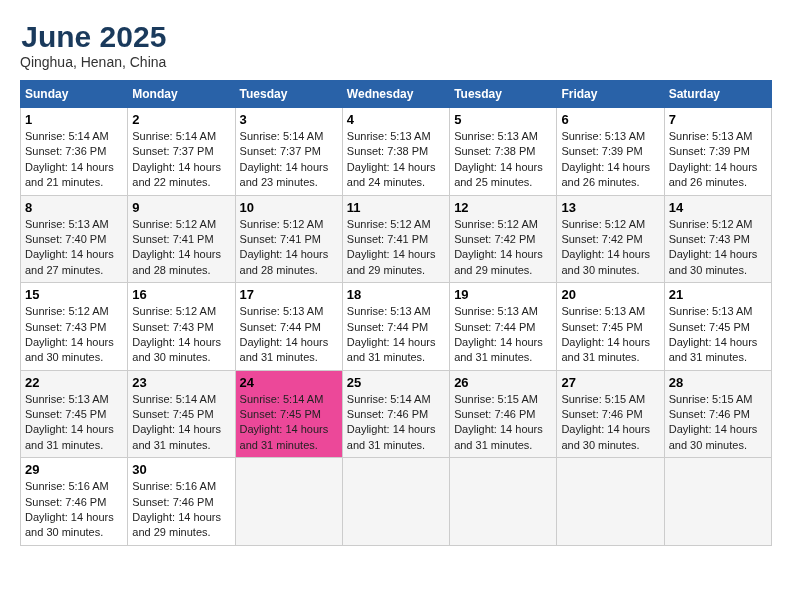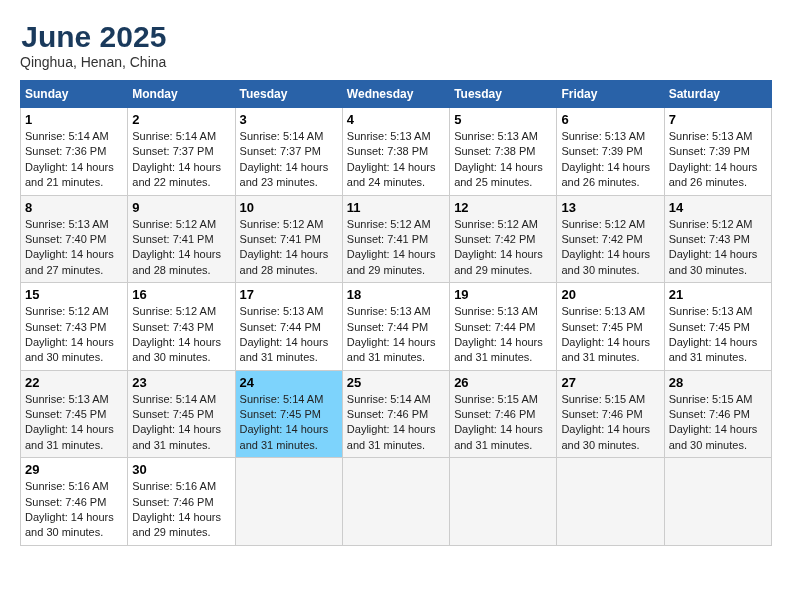--- a/index.html
+++ b/index.html
@@ -270,21 +270,21 @@
 Daylight: 14 hours
 and 31 minutes.</div>
         </td>
         <td style="background-color: rgb(245, 245, 245);">
           <span class="day-num">23</span>
           <div class="day-info" style="white-space: pre-line;">Sunrise: 5:14 AM
 Sunset: 7:45 PM
 Daylight: 14 hours
 and 31 minutes.</div>
         </td>
-        <td style="background-color: #7dd3fc;">
+        <td style="background-color: #ec4899;">
           <span class="day-num">24</span>
           <div class="day-info" style="white-space: pre-line;">Sunrise: 5:14 AM
 Sunset: 7:45 PM
 Daylight: 14 hours
 and 31 minutes.</div>
         </td>
         <td style="background-color: rgb(245, 245, 245);">
           <span class="day-num">25</span>
           <div class="day-info" style="white-space: pre-line;">Sunrise: 5:14 AM
 Sunset: 7:46 PM

